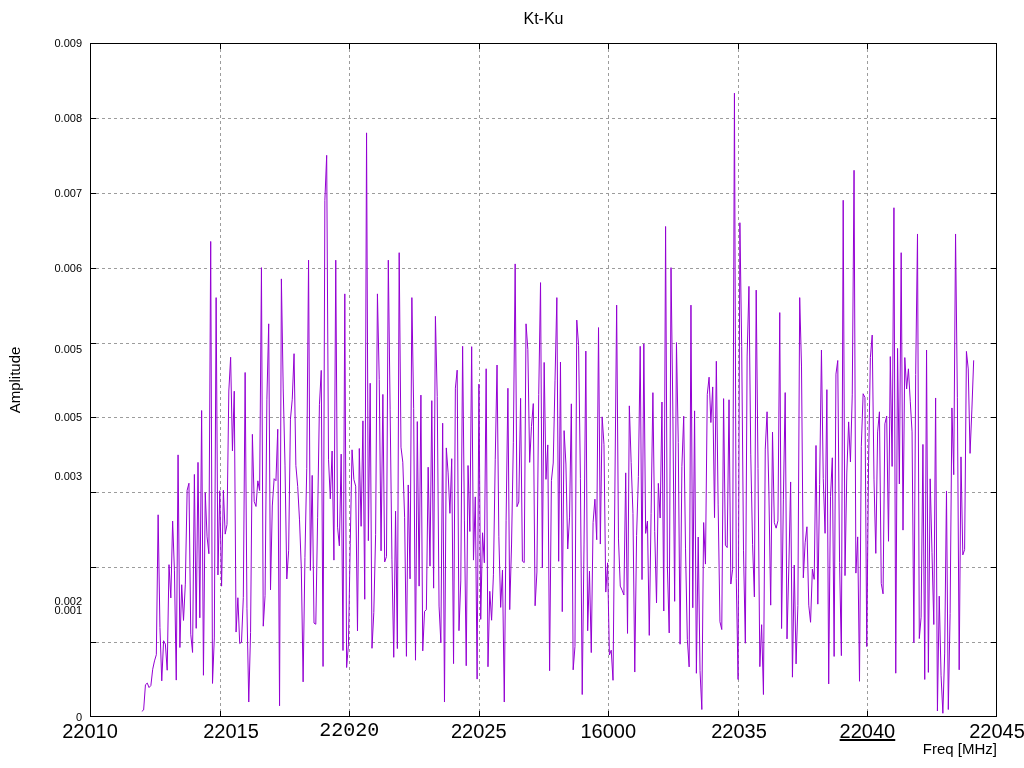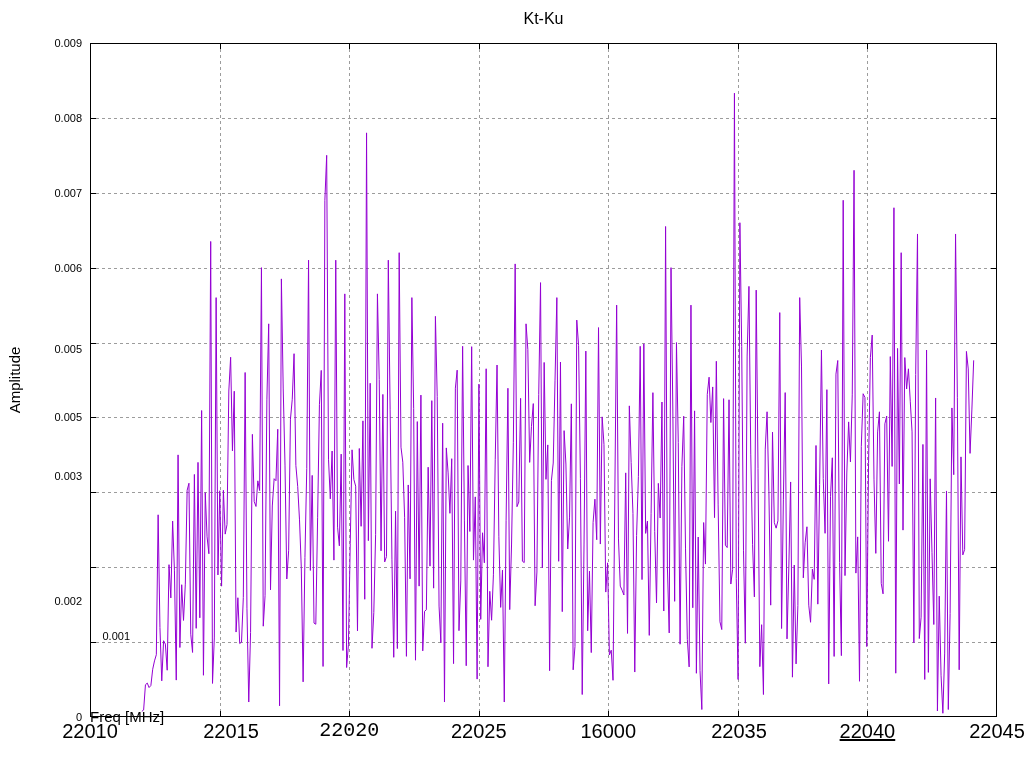--- a/index.html
+++ b/index.html
@@ -10,21 +10,21 @@
   .chart-title{
     position:absolute;left:90px;top:10px;width:907px;text-align:center;
     font-size:16px;
   }
   .y-axis-label{
     position:absolute;left:14px;top:380px;
     transform:translate(-50%,-50%) rotate(-90deg);
     font-size:15px;white-space:nowrap;
   }
   .x-axis-label{
-    position:absolute;left:90px;top:708px;width:907px;text-align:left;
+    position:absolute;left:90px;top:740px;width:907px;text-align:right;
     font-size:15px;
   }
   #plot-svg{position:absolute;left:90px;top:43px;}
   .ytick{
     position:absolute;left:0;width:82px;text-align:right;
     font-size:11px;line-height:16px;
   }
   .xtick{
     position:absolute;width:90px;text-align:center;
     font-size:20px;line-height:16px;top:723px;
@@ -85,21 +85,21 @@
       <line x1="907" y1="150.5" x2="901" y2="150.5" stroke="#000000" stroke-width="1"></line>
       <line x1="0" y1="75.5" x2="6" y2="75.5" stroke="#000000" stroke-width="1"></line>
       <line x1="907" y1="75.5" x2="901" y2="75.5" stroke="#000000" stroke-width="1"></line>
       <line x1="0" y1="0.5" x2="6" y2="0.5" stroke="#000000" stroke-width="1"></line>
       <line x1="907" y1="0.5" x2="901" y2="0.5" stroke="#000000" stroke-width="1"></line>
       <path d="M51.83 668.39L53.64 666.95L55.45 641.76L57.27 640.09L59.08 644.55L60.89 642.48L62.70 626.25L64.51 617.88L66.33 611.68L68.14 471.80L69.95 584.51L71.76 637.85L73.58 597.74L75.39 601.13L77.20 627.22L79.01 521.68L80.83 554.93L82.64 478.09L84.45 527.88L86.26 637.10L88.07 411.89L89.89 604.50L91.70 541.72L93.51 577.43L95.32 541.14L97.14 447.38L98.95 440.24L100.76 591.21L102.57 609.45L104.39 431.44L106.20 585.33L108.01 419.38L109.82 574.82L111.63 367.53L113.45 632.25L115.26 449.67L117.07 493.85L118.88 510.75L120.70 198.46L122.51 640.41L124.32 594.96L126.13 254.62L127.95 531.95L129.76 447.77L131.57 543.17L133.38 447.31L135.19 491.12L137.01 481.57L138.82 348.02L140.63 314.26L142.44 407.88L144.26 348.23L146.07 589.05L147.88 554.74L149.69 600.50L151.51 599.17L153.32 554.63L155.13 329.51L156.94 565.19L158.75 659.02L160.57 589.56L162.38 391.35L164.19 458.53L166.00 463.46L167.82 437.83L169.63 447.57L171.44 224.67L173.25 583.19L175.07 552.71L176.88 356.84L178.69 280.83L180.50 546.82L182.31 462.97L184.13 435.71L185.94 437.70L187.75 386.25L189.56 662.77L191.38 235.90L193.19 345.04L195.00 422.08L196.81 535.99L198.63 507.73L200.44 376.19L202.25 356.28L204.06 310.69L205.87 422.44L207.69 443.35L209.50 476.88L211.31 524.88L213.12 638.86L214.94 514.40L216.75 425.56L218.56 217.18L220.37 527.43L222.19 432.40L224.00 580.09L225.81 581.24L227.62 474.81L229.43 361.67L231.25 327.41L233.06 623.46L234.87 157.27L236.68 112.33L238.50 416.18L240.31 455.85L242.12 408.01L243.93 517.13L245.75 217.18L247.56 484.16L249.37 502.84L251.18 411.12L252.99 607.51L254.81 250.88L256.62 624.51L258.43 601.71L260.24 500.26L262.06 406.83L263.87 436.54L265.68 443.13L267.49 587.87L269.31 405.51L271.12 483.31L272.93 377.85L274.74 556.25L276.55 89.87L278.37 497.66L280.18 340.25L281.99 605.29L283.80 569.67L285.62 491.31L287.43 250.88L289.24 336.35L291.05 507.84L292.87 351.41L294.68 518.94L296.49 513.62L298.30 217.18L300.11 366.17L301.93 516.19L303.74 614.30L305.55 468.20L307.36 605.55L309.18 209.69L310.99 404.19L312.80 419.20L314.61 474.24L316.43 613.33L318.24 441.94L320.05 535.85L321.86 254.62L323.67 365.64L325.49 617.21L327.30 378.60L329.11 543.13L330.92 352.09L332.74 607.89L334.55 568.32L336.36 566.78L338.17 424.23L339.99 523.12L341.80 357.65L343.61 545.16L345.42 273.34L347.23 353.48L349.05 563.07L350.86 599.92L352.67 380.21L354.48 659.02L356.30 404.92L358.11 429.88L359.92 470.32L361.73 415.69L363.55 620.63L365.36 345.17L367.17 327.17L368.98 587.67L370.79 537.98L372.61 303.30L374.42 477.91L376.23 622.74L378.04 422.53L379.86 488.49L381.67 303.67L383.48 517.10L385.29 453.88L387.11 636.10L388.92 341.12L390.73 576.38L392.54 489.79L394.35 519.81L396.17 325.77L397.98 623.76L399.79 548.32L401.60 577.23L403.42 531.82L405.23 416.78L407.04 322.02L408.85 493.76L410.67 564.38L412.48 527.19L414.29 659.02L416.10 477.29L417.91 345.25L419.73 566.61L421.54 501.99L423.35 399.21L425.16 220.92L426.98 463.70L428.79 459.00L430.60 355.35L432.41 518.26L434.23 519.57L436.04 280.83L437.85 306.62L439.66 419.38L441.47 383.38L443.29 360.60L445.10 562.75L446.91 529.02L448.72 351.41L450.54 239.64L452.35 524.91L454.16 319.46L455.97 436.33L457.79 401.90L459.60 627.69L461.41 437.55L463.22 420.05L465.03 337.18L466.85 254.62L468.66 518.30L470.47 319.01L472.28 568.66L474.10 387.64L475.91 421.02L477.72 506.01L479.53 474.92L481.35 360.84L483.16 626.81L484.97 603.46L486.78 277.09L488.59 302.37L490.41 435.32L492.22 651.53L494.03 501.99L495.84 308.07L497.66 587.78L499.47 528.18L501.28 609.59L503.09 479.56L504.91 456.17L506.72 496.75L508.53 284.58L510.34 501.05L512.15 373.86L513.97 401.57L515.78 549.07L517.59 519.86L519.40 612.01L521.22 607.20L523.03 637.31L524.84 451.18L526.65 262.11L528.47 495.91L530.28 543.12L532.09 547.18L533.90 552.03L535.71 429.86L537.53 590.42L539.34 362.86L541.15 419.46L542.96 470.54L544.78 629.04L546.59 492.52L548.40 433.61L550.21 303.30L552.03 536.58L553.84 300.81L555.65 490.39L557.46 478.02L559.27 592.38L561.09 470.68L562.90 349.66L564.71 488.55L566.52 559.89L568.34 440.38L570.15 475.00L571.96 359.01L573.77 568.02L575.59 183.48L577.40 523.96L579.21 589.95L581.02 224.67L582.83 367.01L584.65 558.33L586.46 299.56L588.27 399.45L590.08 601.21L591.90 423.36L593.71 373.24L595.52 505.92L597.33 596.39L599.15 623.90L600.96 262.11L602.77 564.74L604.58 367.85L606.39 630.27L608.21 494.04L610.02 627.66L611.83 666.51L613.64 479.57L615.46 521.09L617.27 351.37L619.08 334.19L620.89 379.54L622.71 343.95L624.52 474.63L626.33 318.28L628.14 461.89L629.95 578.71L631.77 586.54L633.58 355.63L635.39 502.16L637.20 504.56L639.02 356.78L640.83 541.04L642.64 526.40L644.45 50.18L646.27 535.58L648.08 636.47L649.89 179.73L651.70 303.58L653.51 507.82L655.33 600.21L657.14 313.05L658.95 243.39L660.76 411.12L662.58 501.73L664.39 553.89L666.20 247.13L668.01 425.45L669.83 623.65L671.64 581.69L673.45 651.53L675.26 406.11L677.07 368.78L678.89 448.79L680.70 562.16L682.51 389.13L684.32 479.66L686.14 485.16L687.95 477.74L689.76 269.60L691.57 585.53L693.38 456.17L695.20 349.61L697.01 595.90L698.82 524.45L700.63 438.96L702.45 634.16L704.26 522.06L706.07 620.92L707.88 562.52L709.70 254.62L711.51 323.06L713.32 534.82L715.13 499.80L716.94 483.78L718.76 562.19L720.57 579.27L722.38 526.11L724.19 536.35L726.01 402.49L727.82 561.15L729.63 441.41L731.44 307.04L733.26 435.59L735.07 490.32L736.88 346.66L738.69 640.91L740.50 453.70L742.32 414.79L744.13 613.44L745.94 331.14L747.75 317.51L749.57 519.51L751.38 612.64L753.19 157.27L755.00 532.60L756.82 429.99L758.63 378.90L760.44 418.90L762.25 351.85L764.06 127.31L765.88 530.11L767.69 493.90L769.50 638.25L771.31 403.41L773.13 350.74L774.94 354.53L776.75 603.58L778.56 420.33L780.38 314.58L782.19 292.07L784.00 436.84L785.81 510.37L787.62 388.93L789.44 368.81L791.25 540.50L793.06 550.83L794.87 380.84L796.69 373.04L798.50 498.28L800.31 313.60L802.12 423.44L803.94 164.76L805.75 630.21L807.56 305.41L809.37 440.95L811.18 209.69L813.00 487.13L814.81 314.57L816.62 345.96L818.43 325.82L820.25 358.23L822.06 388.88L823.87 599.73L825.68 331.52L827.50 190.97L829.31 595.54L831.12 574.18L832.93 401.43L834.74 636.46L836.56 307.04L838.37 629.39L840.18 435.84L841.99 509.31L843.81 581.51L845.62 354.98L847.43 668.01L849.24 553.20L851.06 632.20L852.87 670.26L854.68 610.09L856.49 447.96L858.30 666.51L860.12 570.63L861.93 364.94L863.74 431.69L865.55 190.97L867.37 354.22L869.18 626.80L870.99 413.89L872.80 511.91L874.62 506.63L876.43 308.42L878.24 325.93L880.05 410.39L881.86 366.96L883.68 317.33" fill="none" stroke="#9400D3" stroke-width="1"></path>
       <rect x="0.5" y="0.5" width="906" height="673" fill="none" stroke="#000000" stroke-width="1"></rect>
     </svg>
   <div id="ytick-container">
       <div class="ytick" style="top: 709px;">0</div>
-      <div class="ytick" style="top: 628px; padding-left: 48px;">0.001</div>
+      <div class="ytick" style="top: 602px;">0.001</div>
       <div class="ytick" style="top: 585px; margin-top: 8px;">0.002</div>
       <div class="ytick" style="top: 468px;">0.003</div>
       <div class="ytick" style="top: 409.444px;">0.005</div>
       <div class="ytick" style="top: 341px;">0.005</div>
       <div class="ytick" style="top: 259.667px;">0.006</div>
       <div class="ytick" style="top: 184.778px;">0.007</div>
       <div class="ytick" style="top: 109.889px;">0.008</div>
       <div class="ytick" style="top: 35px;">0.009</div>
     </div>
   <div id="xtick-container">

